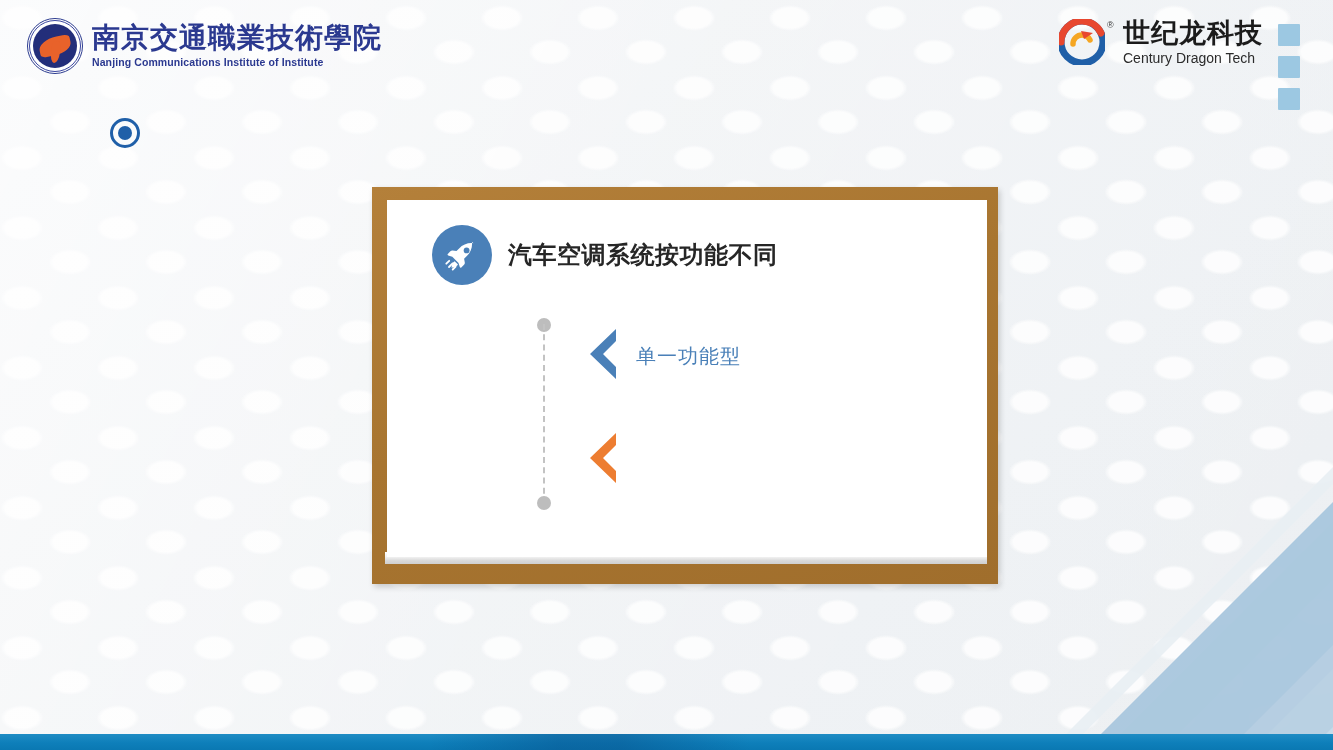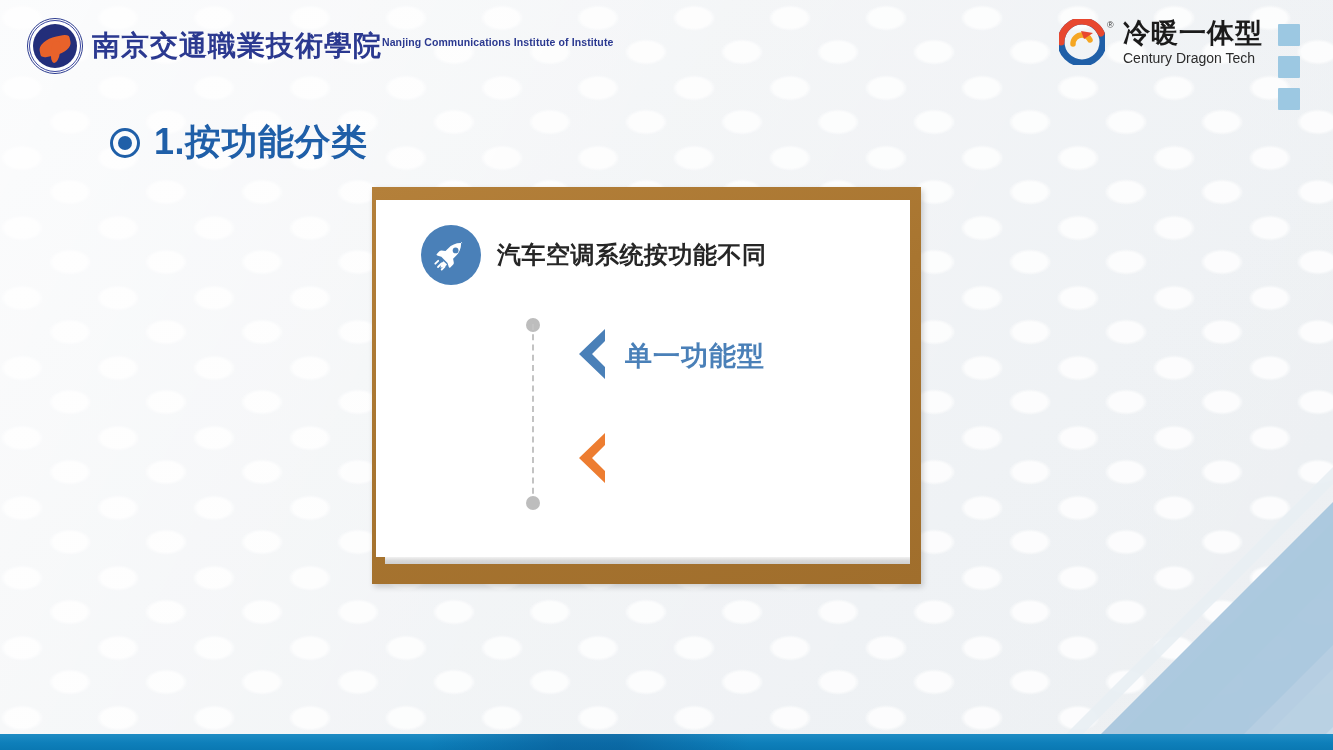--- a/index.html
+++ b/index.html
@@ -133,21 +133,21 @@
     transform: rotate(8deg);
   }
   .crest-ring-text {
     position: absolute;
     inset: 1px;
     border-radius: 50%;
     border: 0.8px solid #3a46a0;
   }
   .univ-names {
     display: flex;
-    flex-direction: row;
+    flex-direction: column;
     justify-content: center;
     line-height: 1;
   }
   .univ-cn {
     font-family: "Liberation Serif", "DejaVu Serif", serif;
     font-size: 28px;
     font-weight: 700;
     color: #2b3990;
     letter-spacing: 1px;
     white-space: nowrap;
@@ -240,24 +240,24 @@
     font-weight: 700;
     color: #1f5fa8;
     letter-spacing: 0.5px;
     white-space: nowrap;
   }
 
   
   .frame {
     position: absolute;
     left: 372px; top: 187px;
-    width: 549px; height: 397px;
+    width: 626px; height: 397px;
     background: linear-gradient(160deg, #b4803a 0%, #a87530 45%, #a06e2c 100%);
     box-sizing: border-box;
-    padding: 13px 11px 27px 4px;
+    padding: 13px 11px 27px 15px;
     box-shadow: 2px 3px 6px rgba(0,0,0,0.18);
   }
   .paper-stack {
     position: absolute;
     left: 13px; right: 11px; bottom: 20px;
     height: 12px;
     background: linear-gradient(180deg, #ffffff 0%, #f3f3f3 40%, #d9d9d9 72%, #cfcfcf 100%);
   }
   .card {
     position: relative;
@@ -321,22 +321,22 @@
   }
   .item {
     display: flex;
     align-items: center;
     gap: 14px;
     height: 60px;
   }
   .item + .item { margin-top: 44px; }
   .chev { flex: 0 0 auto; }
   .item-label {
-    font-size: 27px;
-    font-weight: 700;
+    font-size: 20px;
+    font-weight: 400;
     letter-spacing: 1px;
     white-space: nowrap;
   }
   .item-blue .item-label { color: #4a80b8; }
   .item-orange .item-label { color: #ed7d31; }
 </style>
 </head>
 <body>
 
 <div id="slide">
@@ -368,36 +368,35 @@
     <div class="cd-mark">
       <svg width="46" height="46" viewBox="0 0 46 46" aria-hidden="true">
         <circle cx="23" cy="23" r="21" fill="none" stroke="#1f5fa8" stroke-width="7"></circle>
         <path d="M2 23 A21 21 0 0 1 23 2 A21 21 0 0 1 42 14" fill="none" stroke="#e8472f" stroke-width="7" stroke-linecap="round"></path>
         <path d="M14 25 a9 9 0 0 1 9 -9 a9 9 0 0 1 8 5" fill="none" stroke="#f5a623" stroke-width="5.5" stroke-linecap="round"></path>
         <path d="M22 12 l12 2 l-9 6 z" fill="#e8472f"></path>
       </svg>
       <span class="cd-sup">®</span>
     </div>
     <div class="cd-names">
-      <div class="cd-cn">冷暖一体型</div>
+      <div class="cd-cn">世纪龙科技</div>
       <div class="cd-en">Century Dragon Tech</div>
     </div>
   </div>
 
   <div class="squares">
     <div class="sq"></div>
     <div class="sq"></div>
     <div class="sq"></div>
   </div>
 
   <div class="slide-title">
     <span class="bullet-ring">
         <i></i>
       </span>
-    <span class="slide-title-text">1.按功能分类</span>
   </div>
 
   <div class="frame">
     <div class="paper-stack"></div>
     <div class="card">
 
       <div class="card-head">
         <div class="rocket-badge">
           <svg width="36" height="36" viewBox="0 0 36 36" aria-hidden="true">
             <path d="M29.5 6.2c-5.6-.6-10.7 1.4-14.4 5.2l-2.6 2.7-3.9-.7c-.8-.1-1.6.2-2.2.8l-2.6 2.7c-.5.5-.3 1.3.4 1.5l4.1 1.3 6.2 6.2 1.3 4.1c.2.7 1 .9 1.5.4l2.7-2.6c.6-.6.9-1.4.8-2.2l-.7-3.9 2.7-2.6c3.8-3.7 5.8-8.8 5.2-14.4-.1-.3-.3-.5-.6-.5z" fill="#ffffff"></path>

